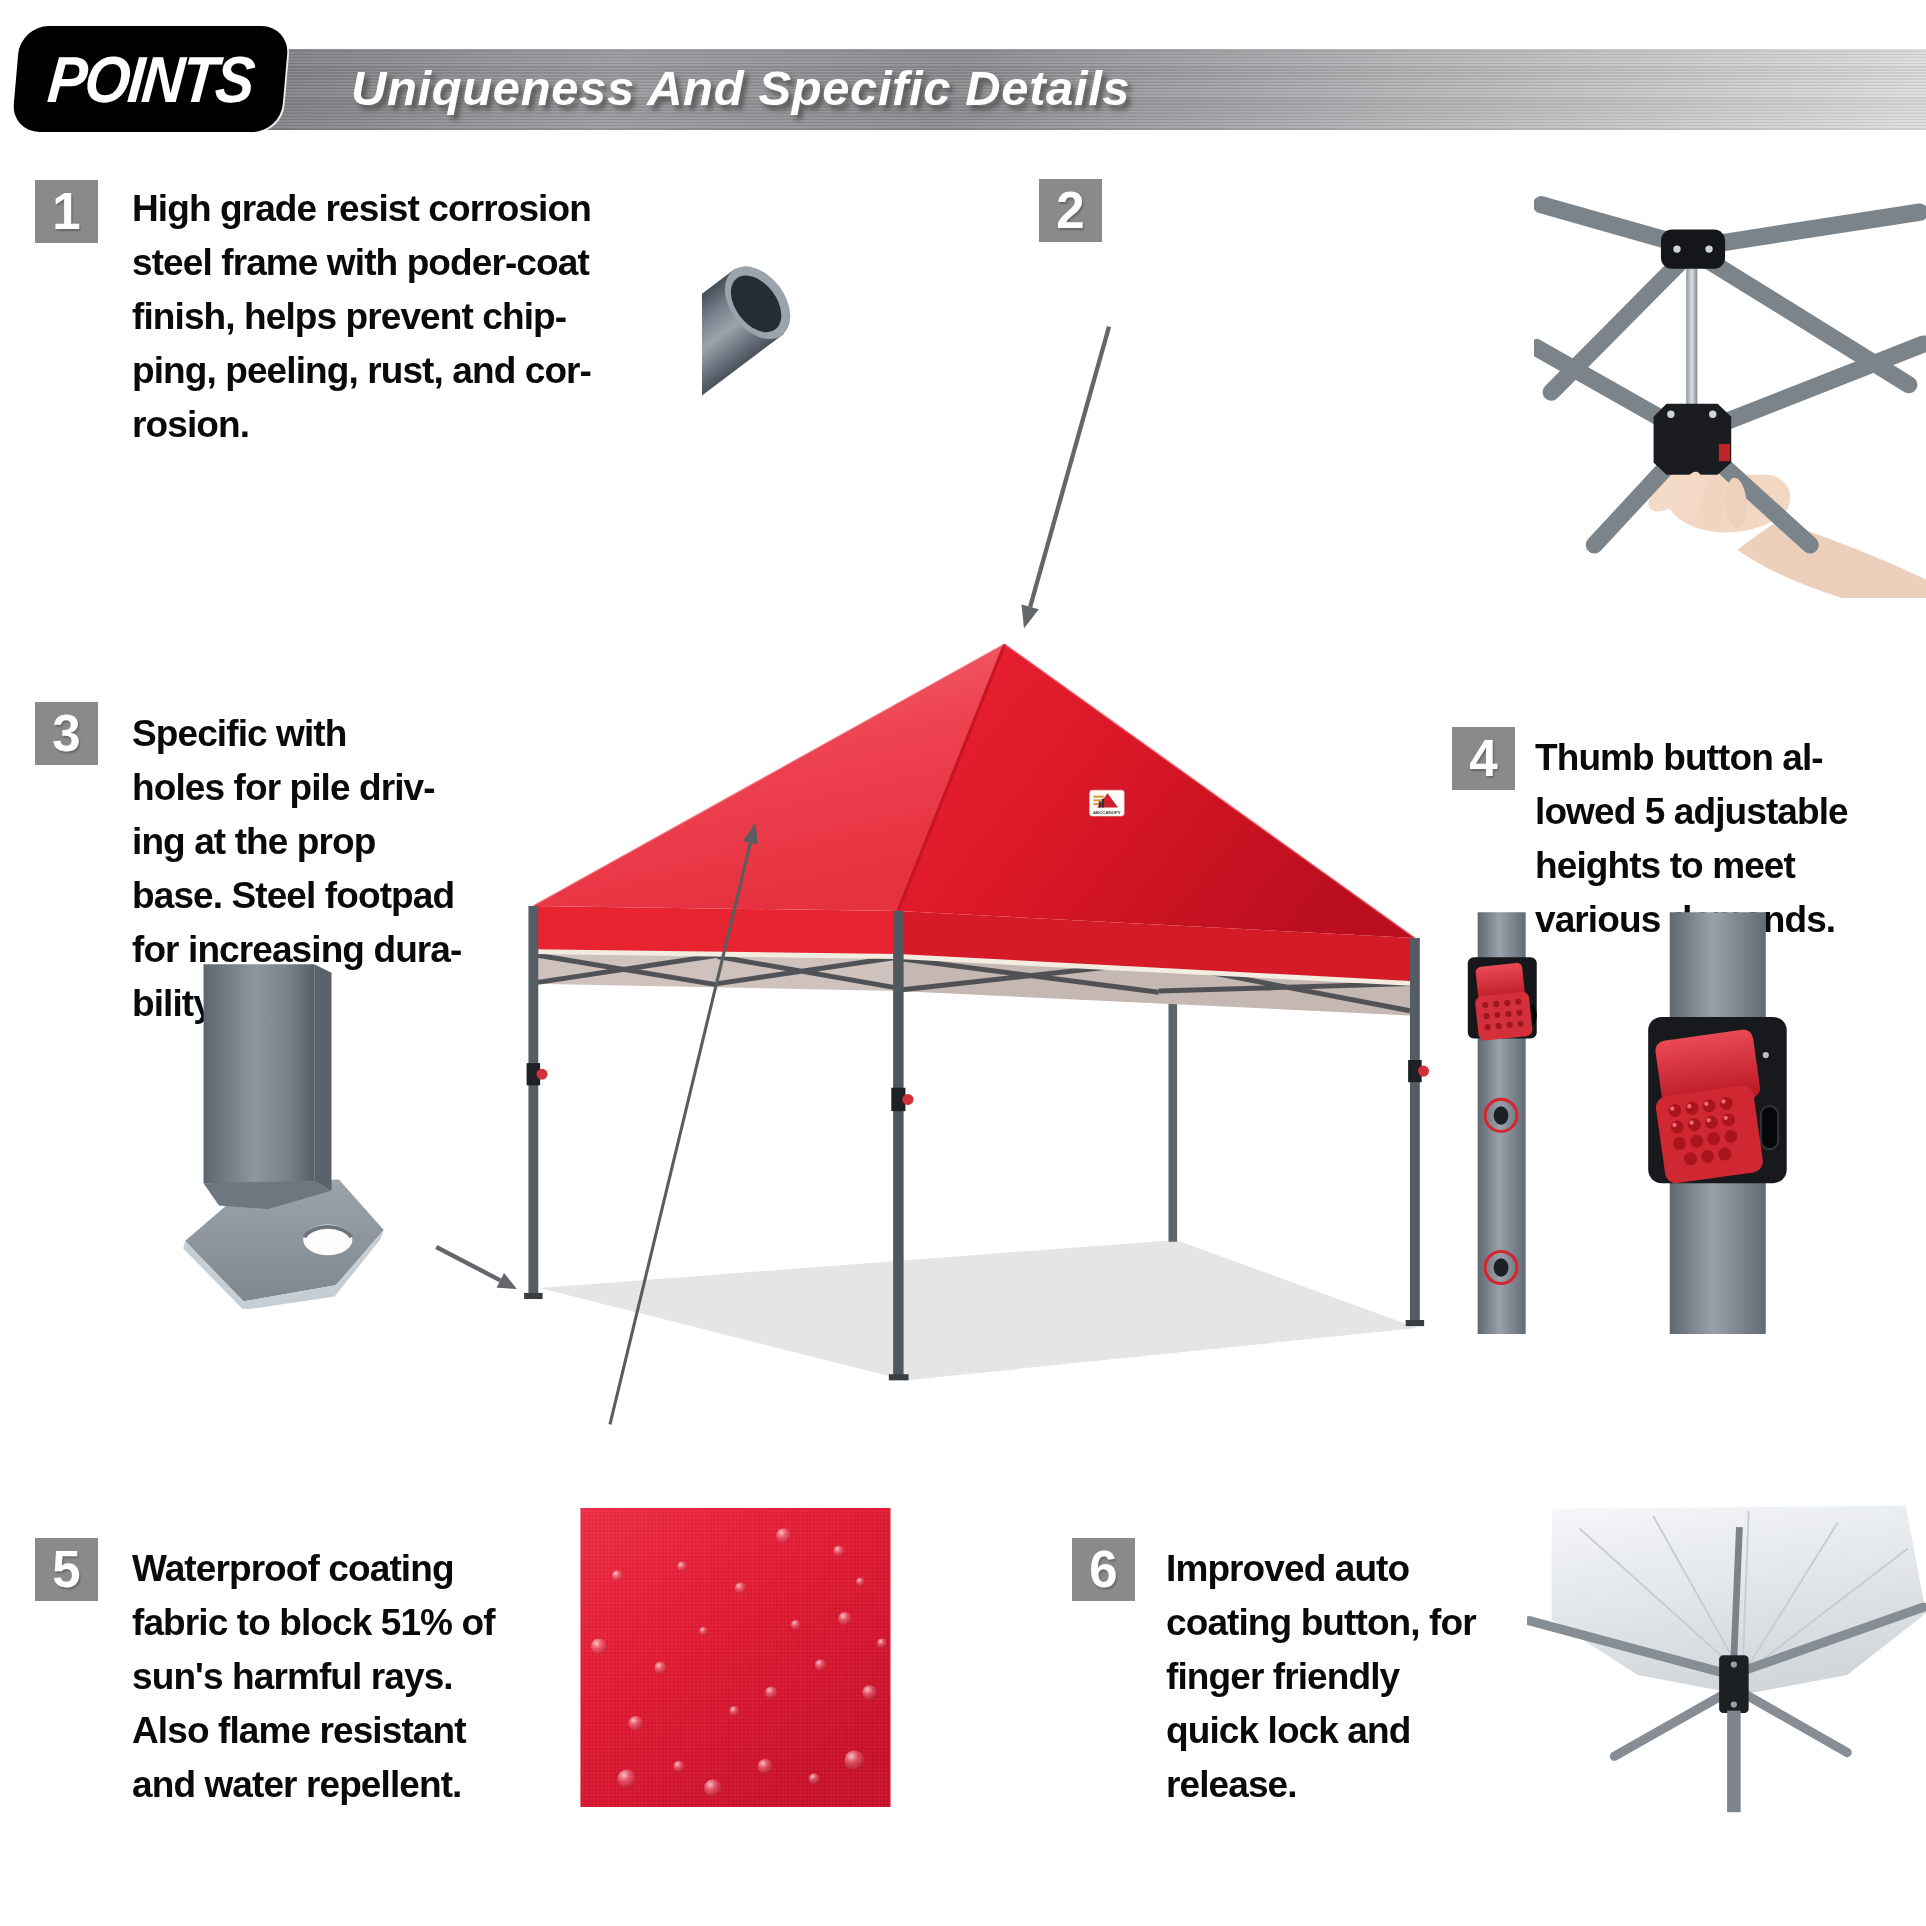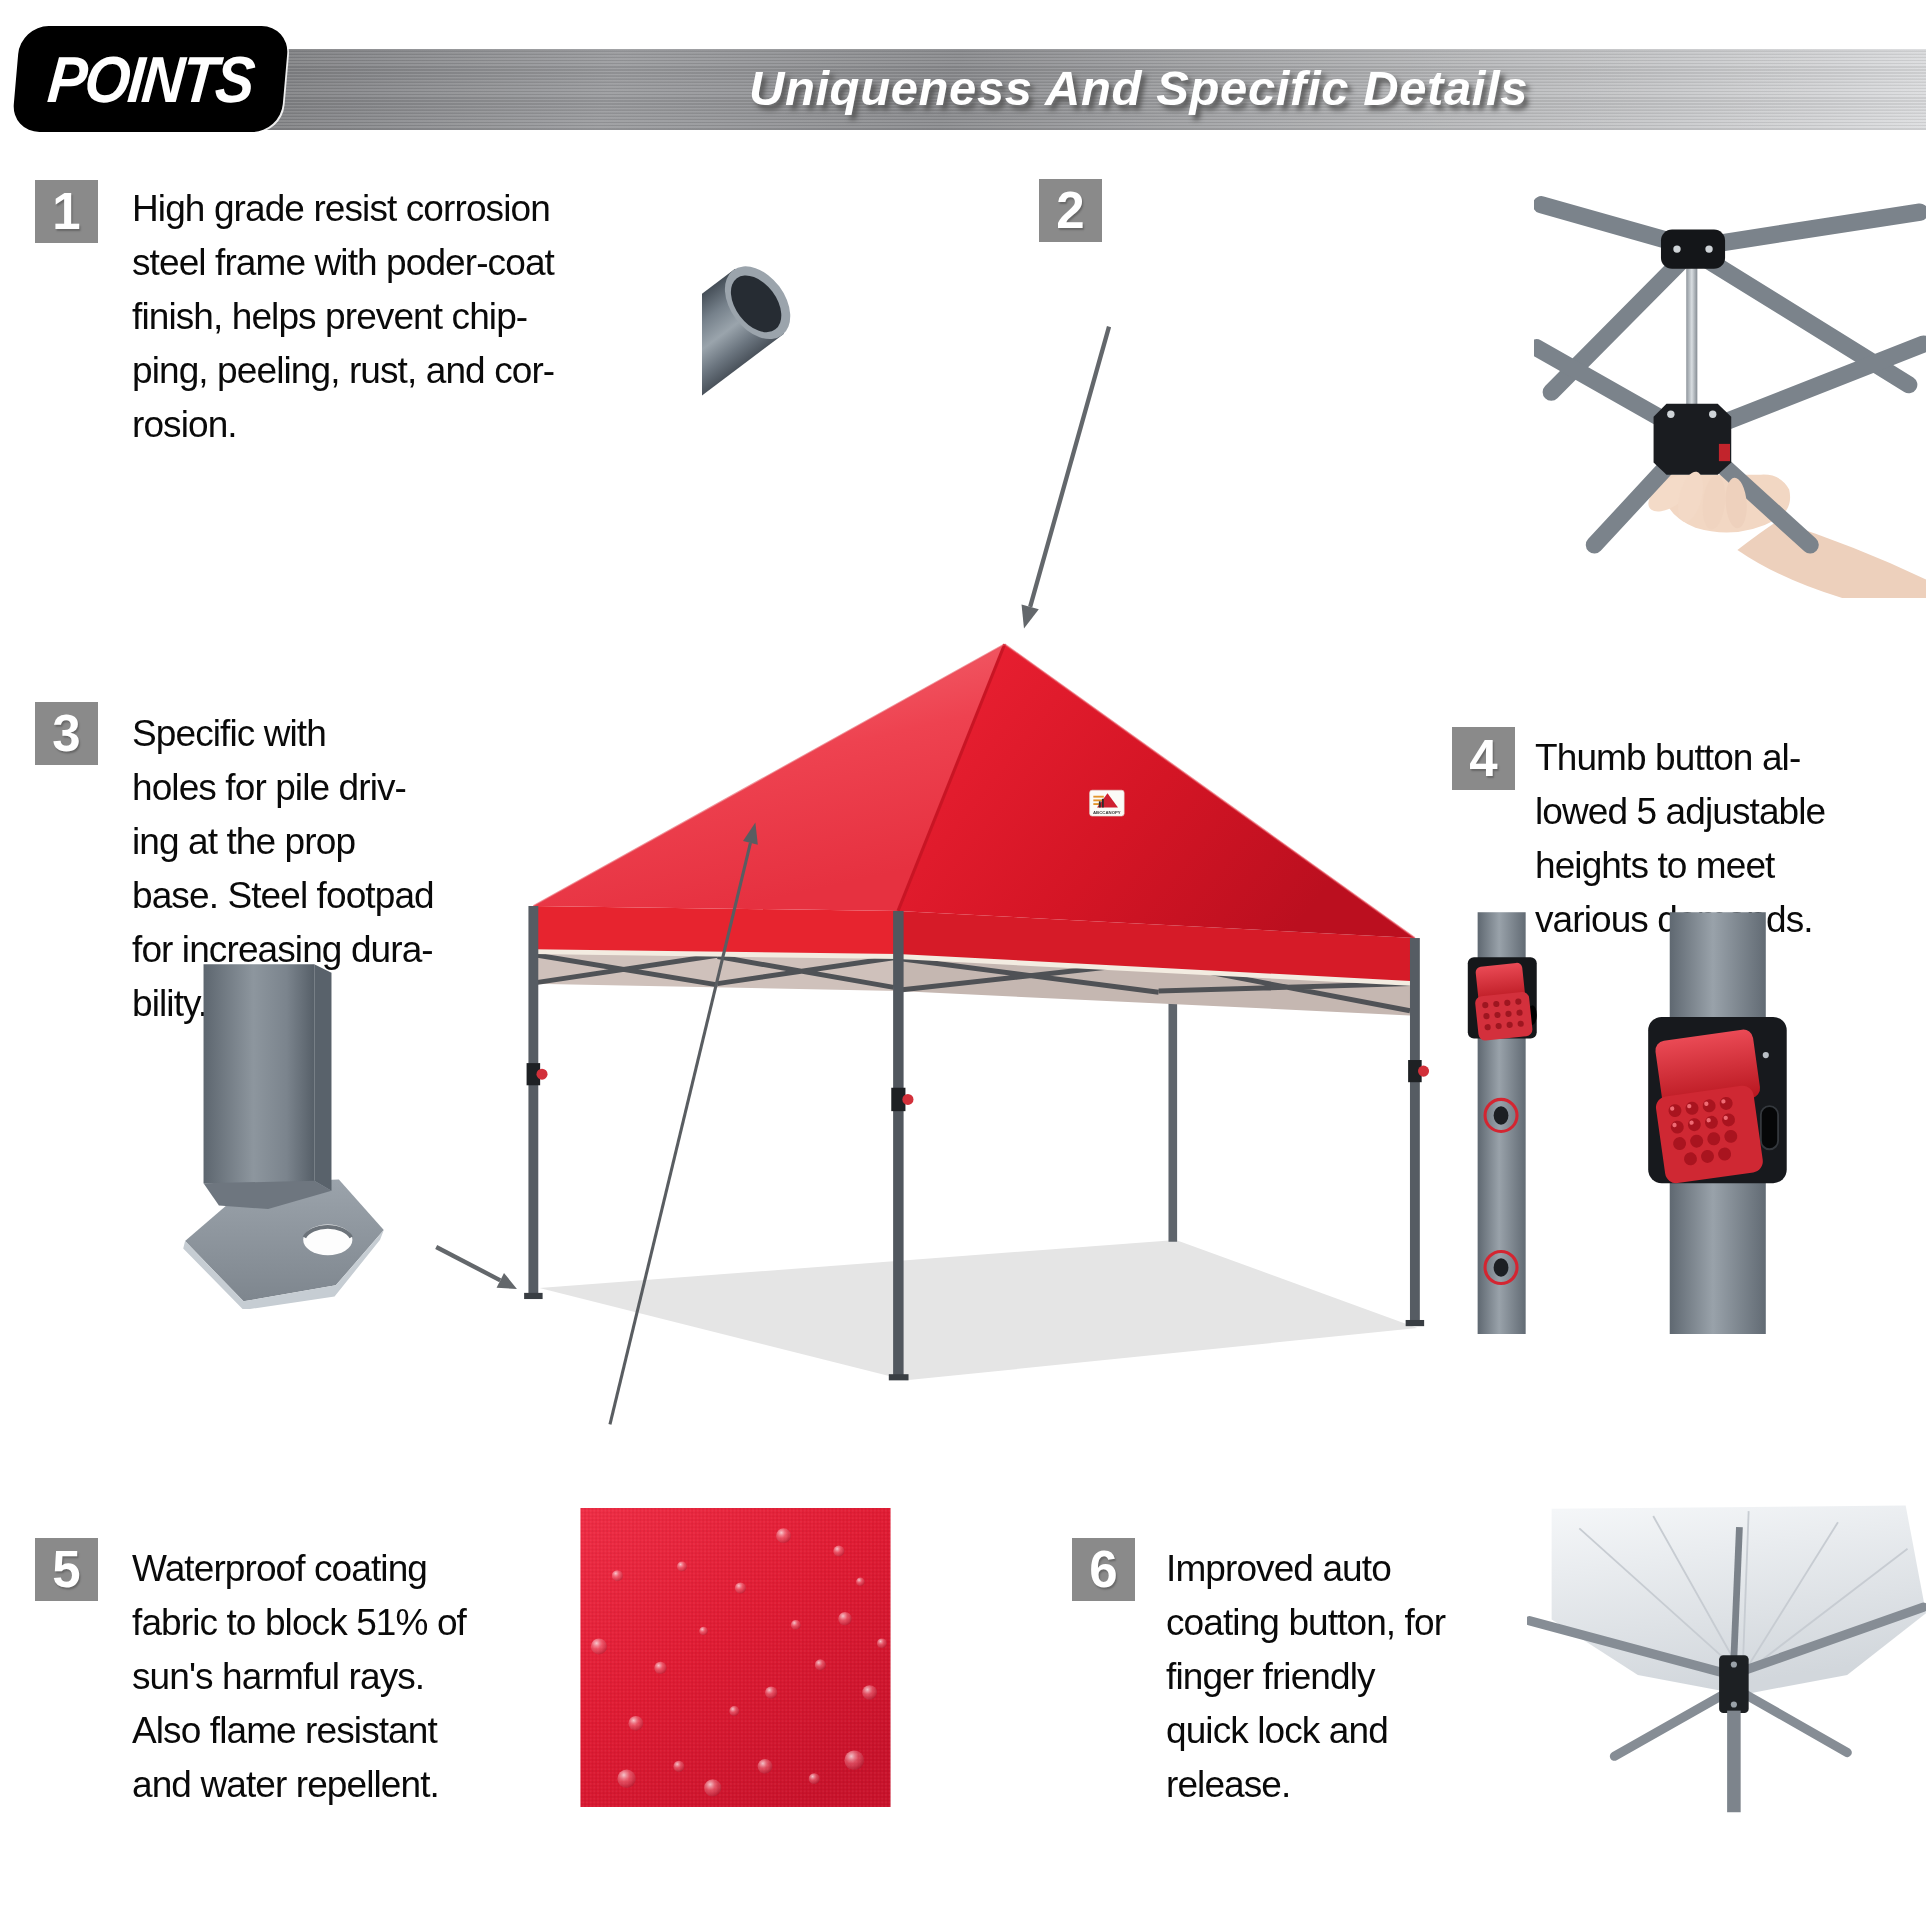--- a/index.html
+++ b/index.html
@@ -5,33 +5,33 @@
   html,body{margin:0;padding:0;background:#ffffff}
   #canvas{position:relative;width:1926px;height:1926px;background:#fff;overflow:hidden;
           font-family:"Liberation Sans",sans-serif}
 
   
   .banner{position:absolute;left:246px;top:49px;width:1680px;height:81px;
           background:linear-gradient(105deg,#7e7f82 0%,#9a9b9e 22%,#8a8b8e 42%,#b4b5b7 70%,#dcdddf 100%)}
   .banner::after{content:"";position:absolute;inset:0;
           background:repeating-linear-gradient(180deg,rgba(255,255,255,.08) 0 1.2px,rgba(0,0,0,.07) 1.8px 3.1px)}
   .banner-title{position:absolute;left:0;right:0;top:50%;transform:translateY(-54%);
-          text-align:center;text-indent:105px;font-size:49px;font-weight:bold;font-style:italic;
+          text-indent:105px;font-size:49px;font-weight:bold;font-style:italic;
           color:#fff;letter-spacing:0.6px;text-shadow:4.3px 5.5px 5px rgba(84,84,84,.9);z-index:2;white-space:nowrap}
   .points-shape{position:absolute;left:16px;top:26px;width:269px;height:106px;background:#000;
           border-radius:28px;transform:skewX(-5deg);display:flex;align-items:center;justify-content:center;
           z-index:3;box-shadow:1.8px 1.2px 0 rgba(255,255,255,.85)}
   .points-label{font-size:65px;font-weight:bold;font-style:italic;color:#fff;
           letter-spacing:-2.5px;transform:scaleX(.9)}
 
   
   .badge{position:absolute;width:63px;height:63px;background:#8a8a8a;color:#fff;
          font-size:51px;font-weight:bold;display:flex;align-items:center;justify-content:center;
          text-shadow:1.2px 1.8px 1.8px rgba(0,0,0,.25)}
-  .ftext{position:absolute;font-weight:normal;font-size:37px;line-height:54px;letter-spacing:-0.9px;
+  .ftext{position:absolute;font-weight:bold;font-size:37px;line-height:54px;letter-spacing:-0.9px;
          color:#0a0a0a;white-space:pre-line}
   #b1{left:35px;top:180px}   #t1{left:132px;top:182px;width:567px}
   #b2{left:1039px;top:179px} #t2{left:1137px;top:182px;width:573px}
   #b3{left:35px;top:702px}  #t3{left:132px;top:707px;width:542px}
   #b4{left:1452px;top:727px}#t4{left:1535px;top:731px;width:388px}
   #b5{left:35px;top:1538px}  #t5{left:132px;top:1542px;width:567px}
   #b6{left:1072px;top:1538px}#t6{left:1166px;top:1542px;width:376px}
 
   .img{position:absolute}
   svg{display:block}

